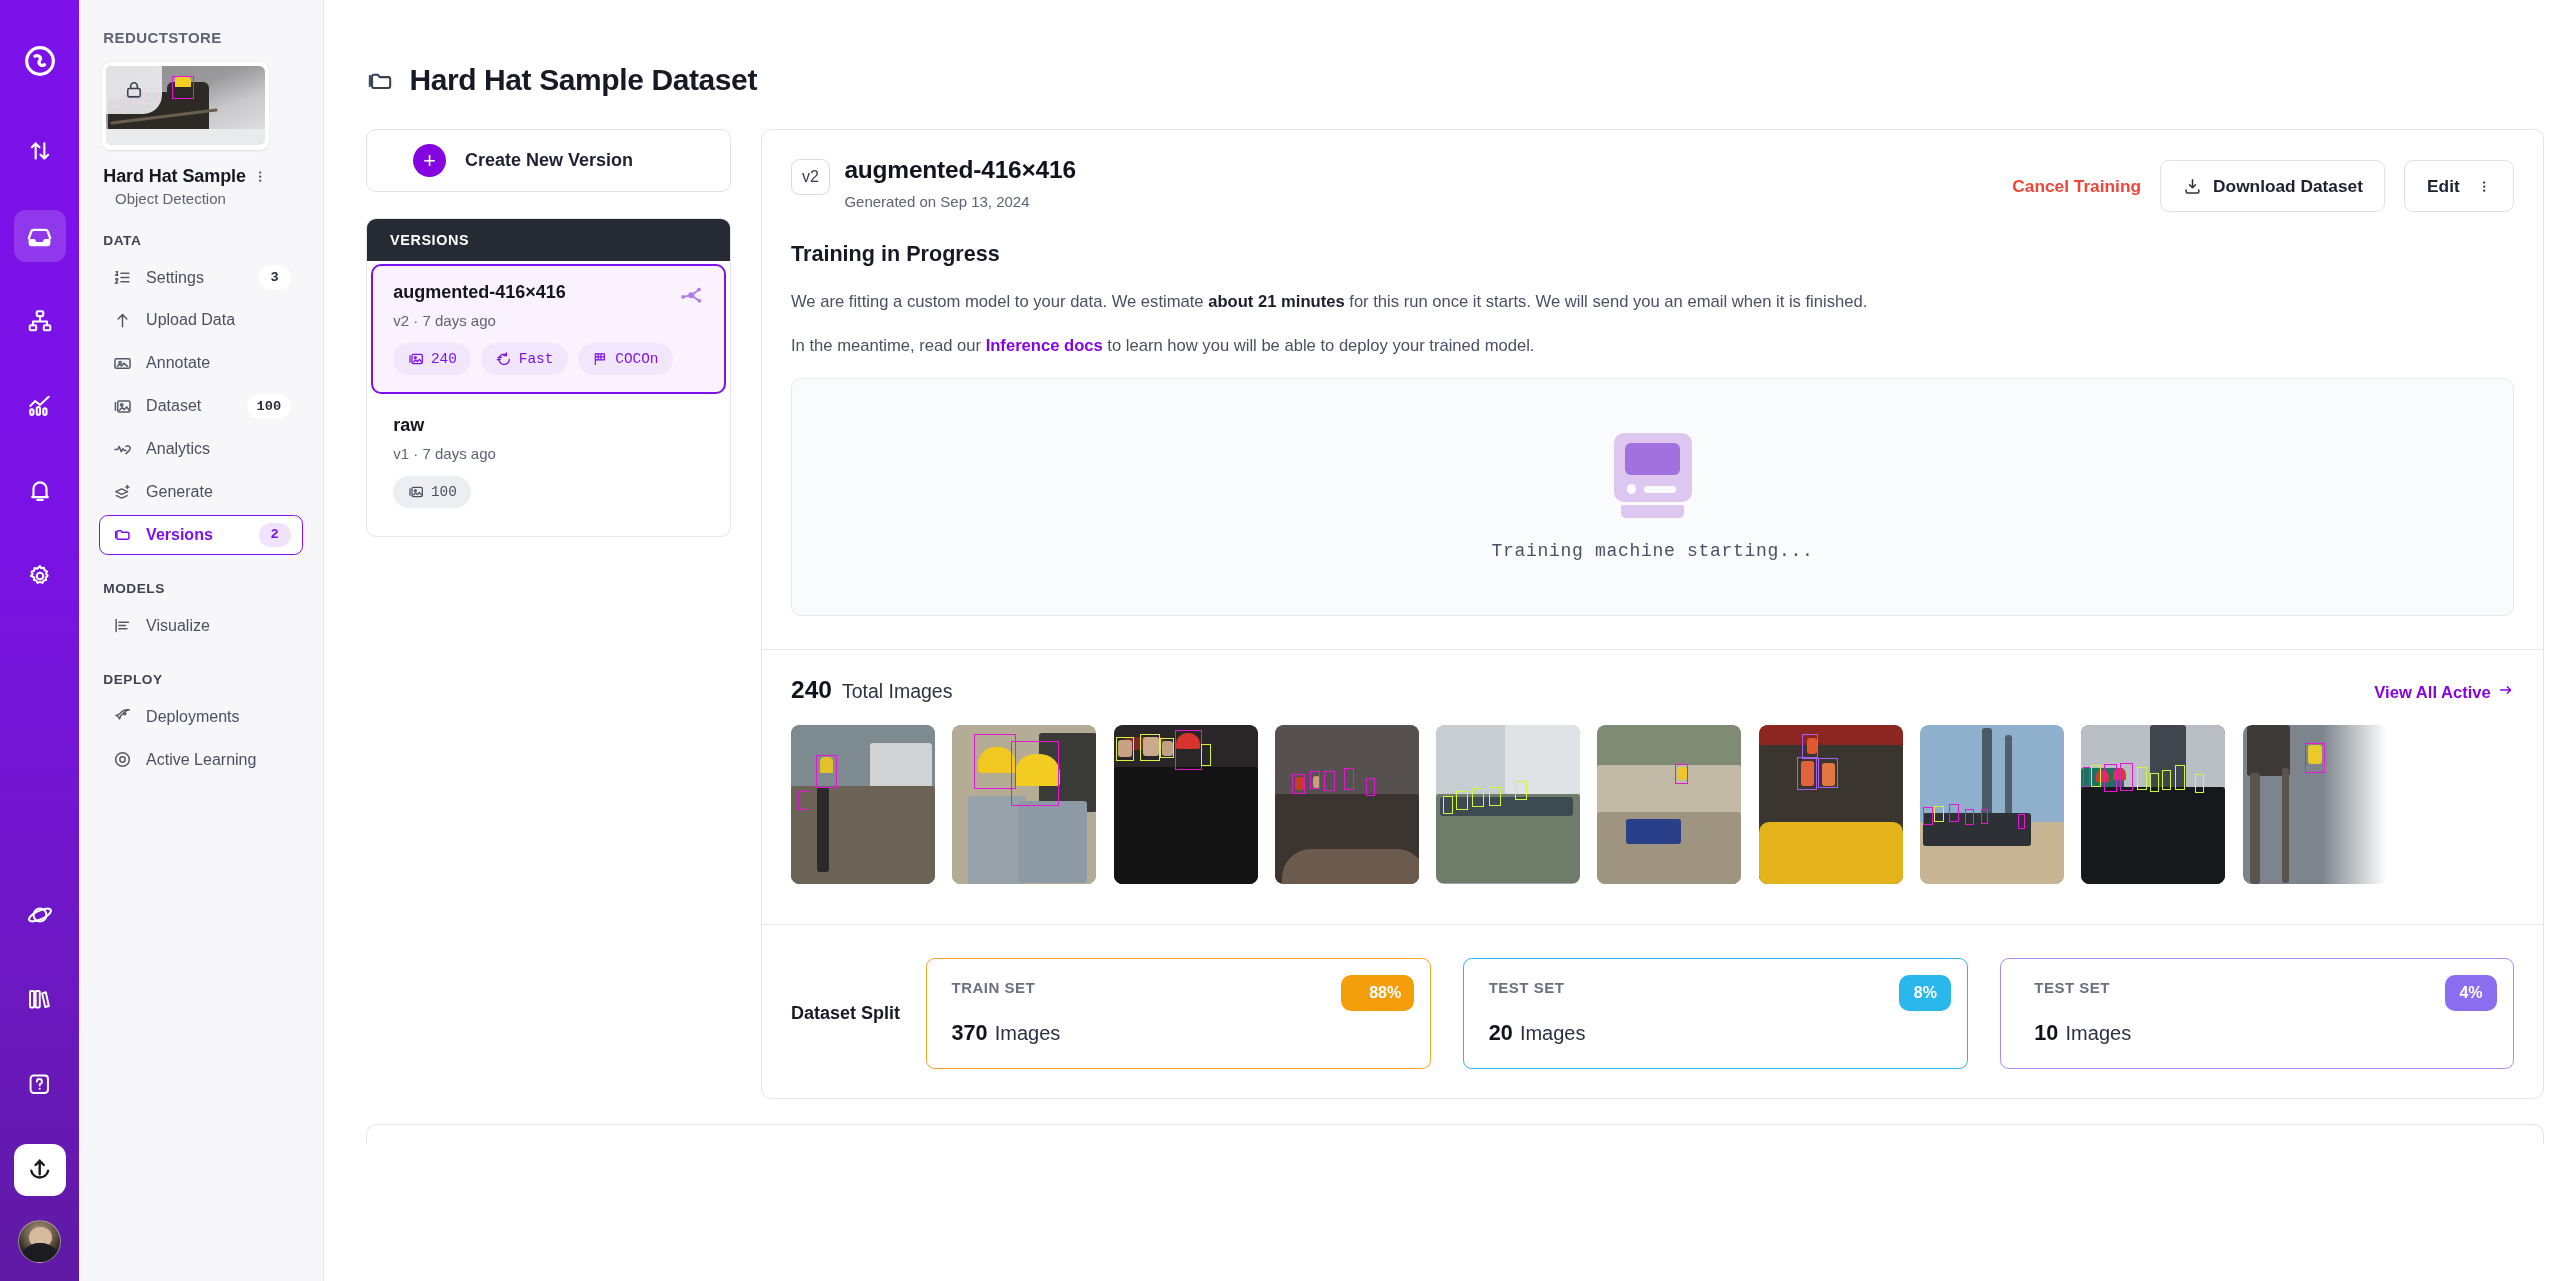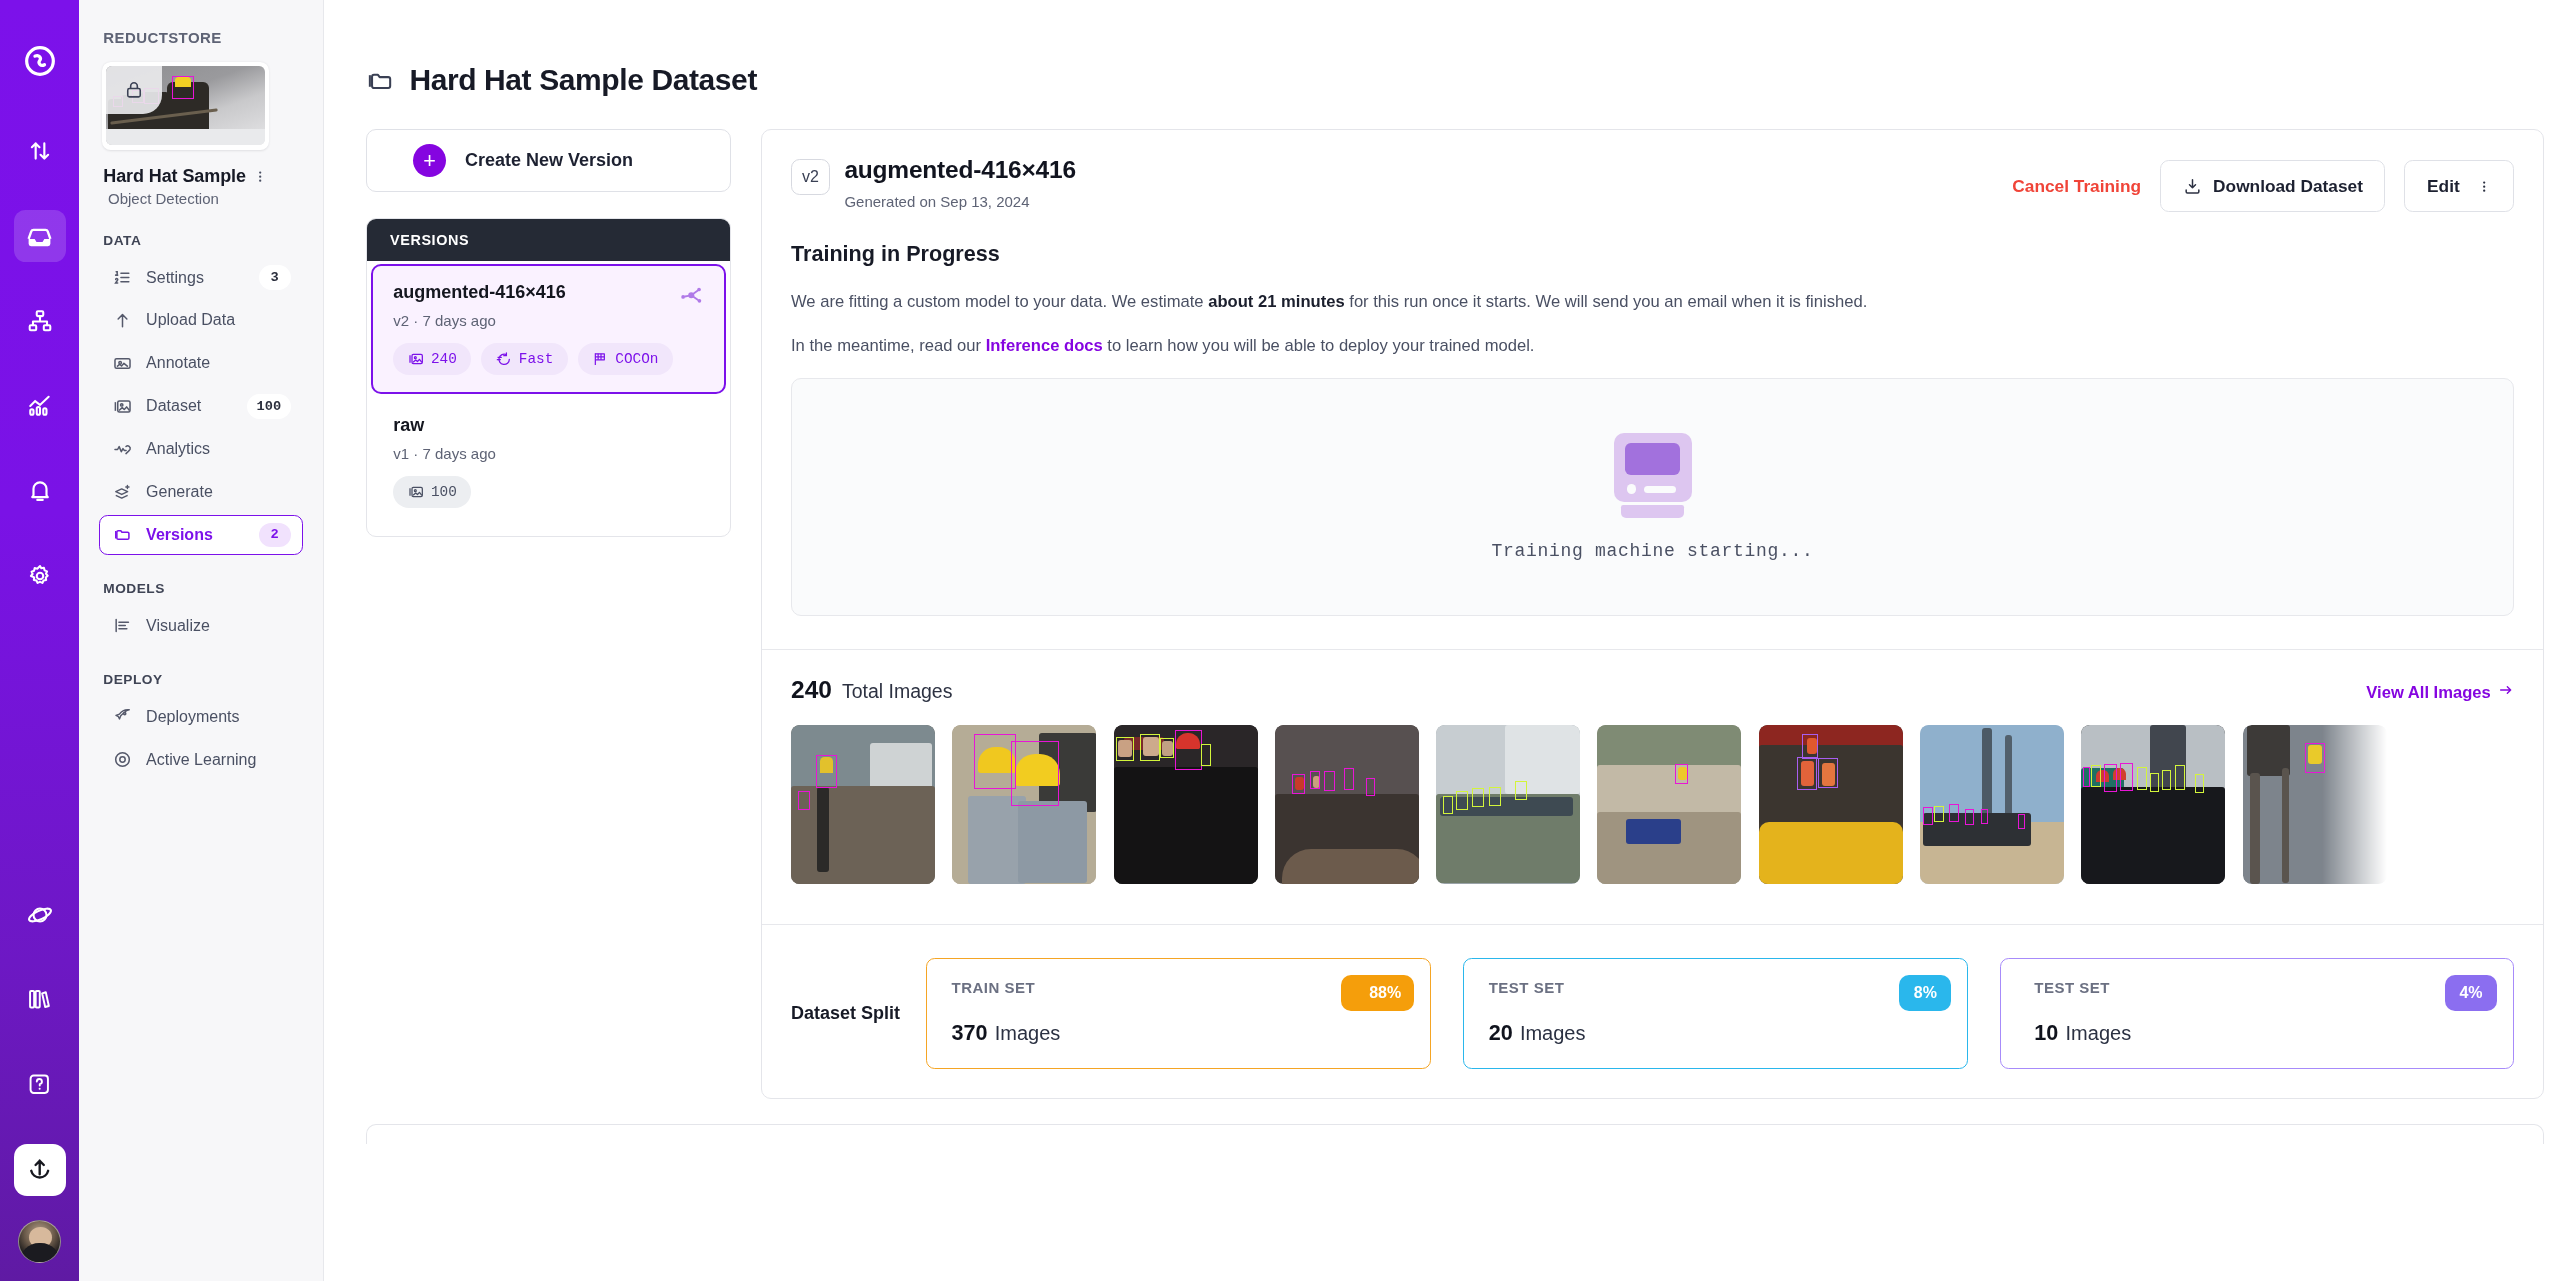--- a/index.html
+++ b/index.html
@@ -71,21 +71,21 @@
   .tug{position:absolute;background:#2d2a26;border-radius:3.6px;}
   .thumb-lock{
     position:absolute; left:0; top:0; width:56px; height:48px;
     background:rgba(233,233,236,.92); border-bottom-right-radius:19px;
     display:flex; align-items:center; justify-content:center; color:#3c4255;
   }
   .bbox{position:absolute;border:1.4px solid #e815d6;}
   .proj-name-row{ display:flex; align-items:center; gap:7.2px; margin:16px 0 2.9px 4.3px; }
   .proj-name{ font-size:18px; font-weight:700; color:#171a26; letter-spacing:-0.1px; }
   .proj-kebab{ color:#4a5063; display:flex; }
-  .proj-type{ font-size:15px; color:#5e6375; margin-left:9px; }
+  .proj-type{ font-size:15px; color:#5e6375; margin-left:16px; }
 
   .sec-label{
     font-size:13.7px; font-weight:700; letter-spacing:0.5px; color:#3f4455;
     margin: 26px 0 10px 4.3px;
   }
   .nav-item{
     display:flex; align-items:center; gap:13px;
     height:40px; padding:0 11.5px; border-radius:8.7px;
     color:#4a5063; font-size:16px; margin-bottom:2.9px;
     border:1.4px solid transparent;
@@ -588,21 +588,21 @@
           <div class="train-text">Training machine starting...</div>
         </div>
 
         <div class="panel-div"></div>
 
         <div class="img-sec">
           <div class="img-head">
             <span class="img-count">240</span>
             <span class="img-count-lbl">Total Images</span>
             <span class="view-all">
-              <span>View All Images</span>
+              <span>View All Active</span>
               <span><svg width="16" height="16" viewBox="0 0 24 24" fill="none" stroke="currentColor" stroke-width="2.1" stroke-linecap="round" stroke-linejoin="round">
                     <path d="M4 12h15M14 7l5 5-5 5"></path>
                   </svg></span>
             </span>
           </div>
 
           <div class="thumbs">
 
             <div class="thumb" style="background:#5d5a52;">
               <div class="blob" style="left:0;top:0;width:144px;height:69px;background:#7d8a8f;"></div>

